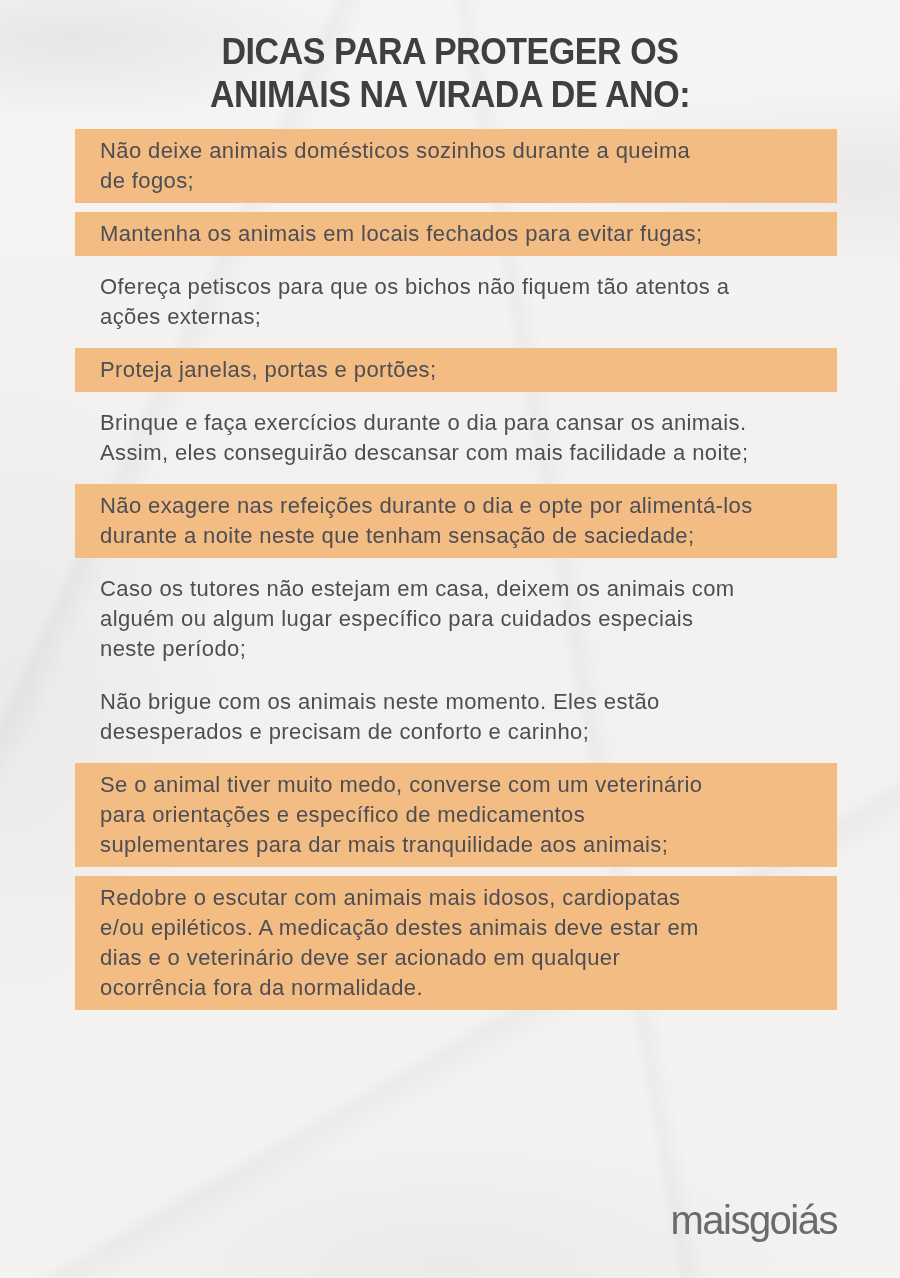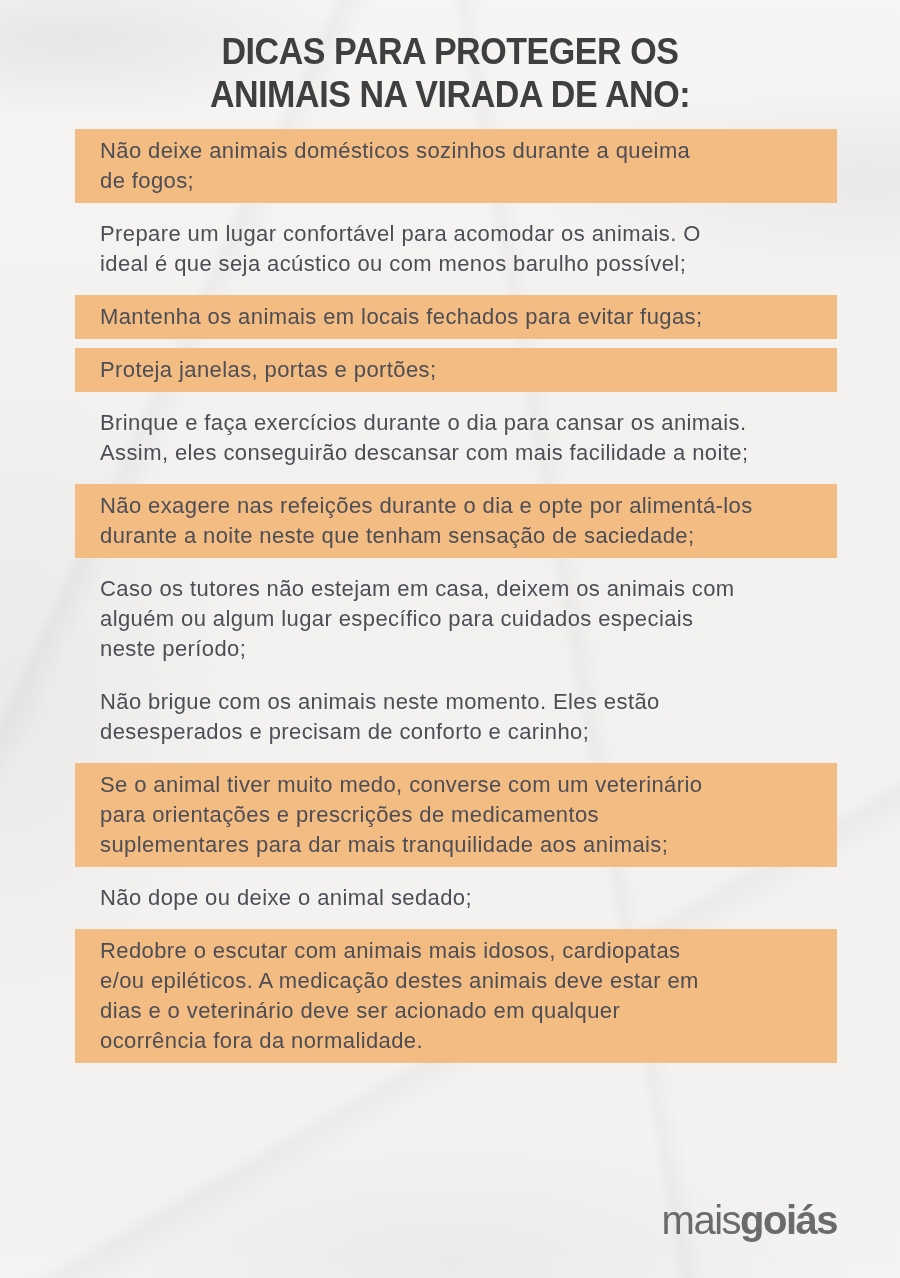--- a/index.html
+++ b/index.html
@@ -84,62 +84,61 @@
     text-align: right;
   }
   .logo {
     display: inline-block;
     font-size: 40px;
     letter-spacing: -1.5px;
     color: var(--logo-color, #6b6b6b);
     line-height: 44px;
   }
   .logo-mais { font-weight: 400; margin-top: 46px; }
-  .logo-goias { font-weight: 700; }
+  .logo-goias { font-weight: 400; }
 </style>
 </head>
 <body>
 
 <div class="poster">
   <div class="texture"></div>
 
   <h1 class="title"><span class="title-inner">DICAS PARA PROTEGER OS
 ANIMAIS NA VIRADA DE ANO:</span></h1>
 
   <div class="tips">
     <div class="tip highlight"><span class="tip-text">Não deixe animais domésticos sozinhos durante a queima
 de fogos;</span></div>
 
-    <div class="tip"><span class="tip-text">Prepare um lugar confortável para acomodar os animais. O
-ideal é que seja acústico ou com menos barulho possível;</span></div>
 
     <div class="tip highlight"><span class="tip-text">Mantenha os animais em locais fechados para evitar fugas;</span></div>
 
+    <div class="tip"><span class="tip-text">Ofereça petiscos para que os bichos não fiquem tão atentos a
+ações externas;</span></div>
 
     <div class="tip highlight"><span class="tip-text">Proteja janelas, portas e portões;</span></div>
 
     <div class="tip"><span class="tip-text">Brinque e faça exercícios durante o dia para cansar os animais.
 Assim, eles conseguirão descansar com mais facilidade a noite;</span></div>
 
     <div class="tip highlight"><span class="tip-text">Não exagere nas refeições durante o dia e opte por alimentá-los
 durante a noite neste que tenham sensação de saciedade;</span></div>
 
     <div class="tip"><span class="tip-text">Caso os tutores não estejam em casa, deixem os animais com
 alguém ou algum lugar específico para cuidados especiais
 neste período;</span></div>
 
 
     <div class="tip"><span class="tip-text">Não brigue com os animais neste momento. Eles estão
 desesperados e precisam de conforto e carinho;</span></div>
 
     <div class="tip highlight"><span class="tip-text">Se o animal tiver muito medo, converse com um veterinário
-para orientações e prescrições de medicamentos
+para orientações e específico de medicamentos
 suplementares para dar mais tranquilidade aos animais;</span></div>
 
-    <div class="tip"><span class="tip-text">Não dope ou deixe o animal sedado;</span></div>
 
     <div class="tip highlight"><span class="tip-text">Redobre o escutar com animais mais idosos, cardiopatas
 e/ou epiléticos. A medicação destes animais deve estar em
 dias e o veterinário deve ser acionado em qualquer
 ocorrência fora da normalidade.</span></div>
   </div>
 
   <div class="footer">
     <div class="logo"><span class="logo-mais">mais</span><span class="logo-goias">goiás</span></div>
   </div>

